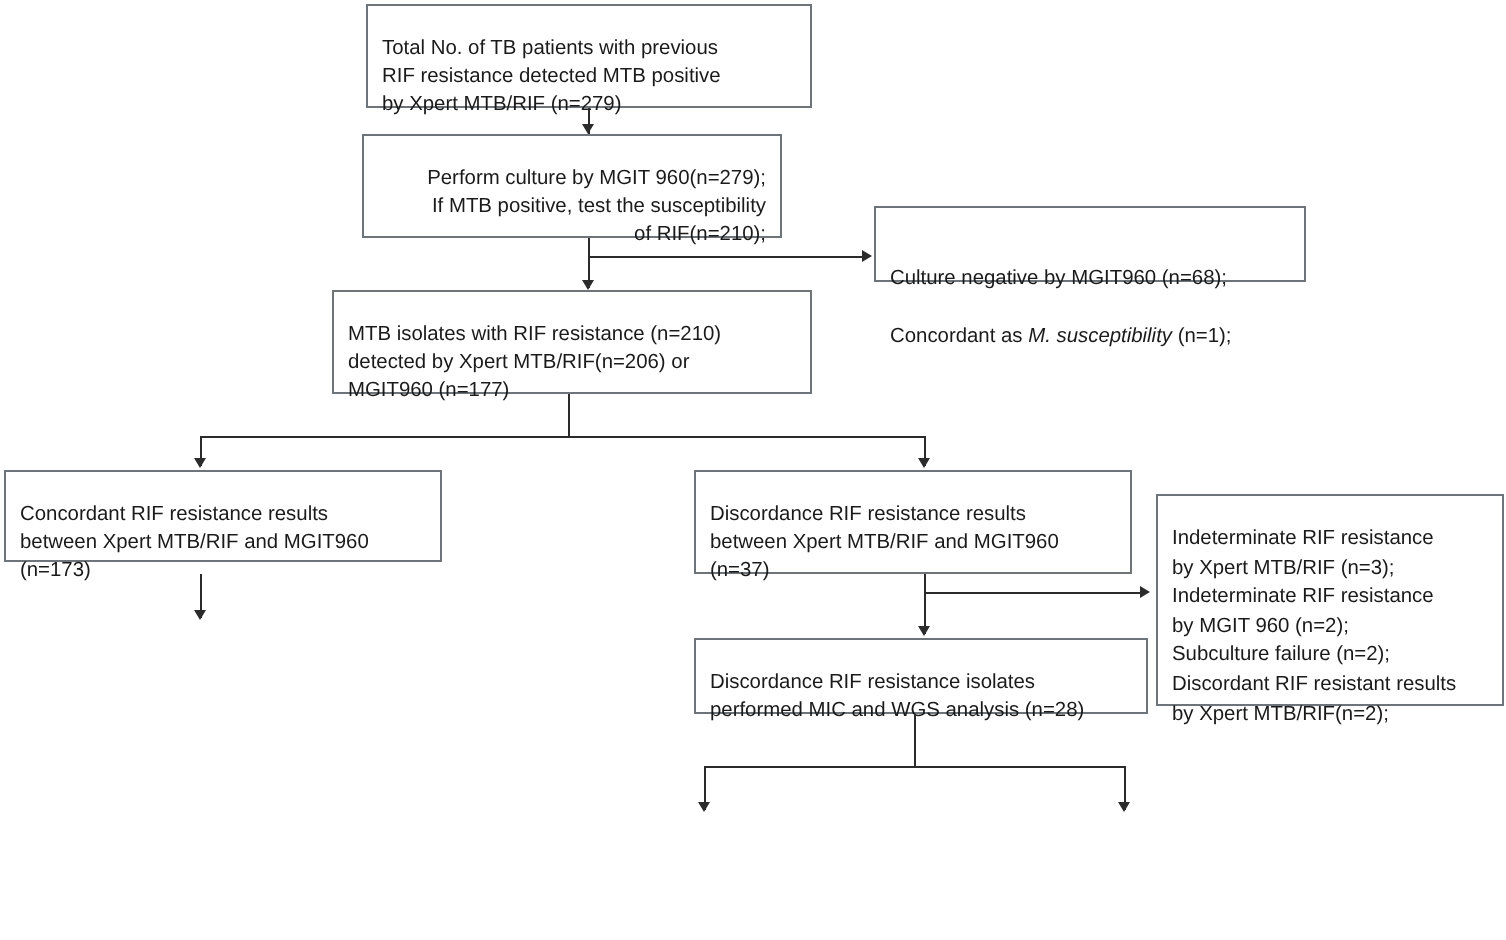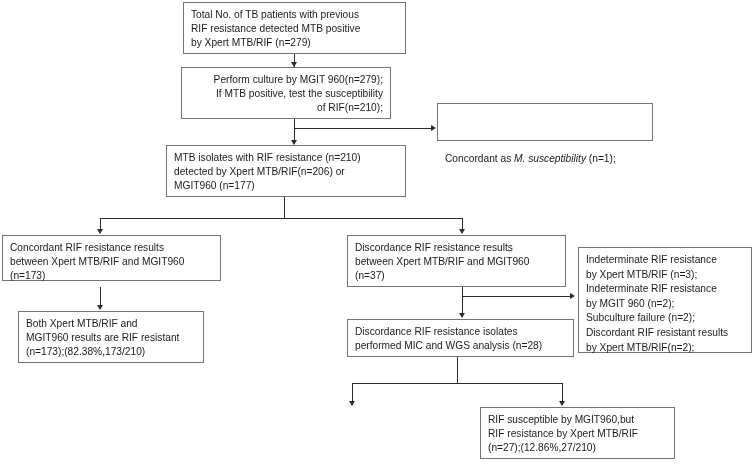--- a/index.html
+++ b/index.html
@@ -16,21 +16,21 @@
     overflow: hidden;
   }
   .node {
     position: absolute;
     box-sizing: border-box;
     border: 1px solid #6f7479;
     background: #ffffff;
     color: #1a1a1a;
     font-size: 10.2px;
     line-height: 14.2px;
-    padding: 5px 7px 4px 7px;
+    padding: 15px 7px 4px 7px;
     white-space: pre-line;
   }
   .node .ital { font-style: italic; }
   .edge {
     position: absolute;
     background: #2b2b2b;
   }
   .edge.h { height: 1px; }
   .edge.v { width: 1px; }
   .arrow-down, .arrow-right {
@@ -64,21 +64,21 @@
 If MTB positive, test the susceptibility
 of RIF(n=210);</div>
 
   <div class="edge v" style="left:294px; top:119px; height:25px;"></div>
   <div class="arrow-down" style="left:290.5px; top:140px;"></div>
 
   <div class="edge h" style="left:294px; top:128px; width:139px;"></div>
   <div class="arrow-right" style="left:431px; top:124.5px;"></div>
 
   <div class="node" style="left:437px; top:103px; width:216px; height:38px;">
-    <br>
+    <span>Culture negative by MGIT960 (n=68);</span><br>
     <span>Concordant as </span><span class="ital">M. susceptibility</span><span> (n=1);</span>
   </div>
 
   <div class="node" style="left:166px; top:145px; width:240px; height:52px;">MTB isolates with RIF resistance (n=210)
 detected by Xpert MTB/RIF(n=206) or
 MGIT960 (n=177)</div>
 
   <div class="edge v" style="left:284px; top:197px; height:22px;"></div>
   <div class="edge h" style="left:100px; top:218px; width:363px;"></div>
   <div class="edge v" style="left:100px; top:218px; height:15px;"></div>
@@ -86,23 +86,20 @@
   <div class="edge v" style="left:462px; top:218px; height:15px;"></div>
   <div class="arrow-down" style="left:458.5px; top:229px;"></div>
 
   <div class="node" style="left:2px; top:235px; width:219px; height:46px;">Concordant RIF resistance results
 between Xpert MTB/RIF and MGIT960
 (n=173)</div>
 
   <div class="edge v" style="left:100px; top:287px; height:22px;"></div>
   <div class="arrow-down" style="left:96.5px; top:305px;"></div>
 
-  <div class="node" style="left:18px; top:311px; width:186px; height:52px;">Both Xpert MTB/RIF and
-MGIT960 results are RIF resistant
-(n=173);(82.38%,173/210)</div>
 
   <div class="node" style="left:347px; top:235px; width:219px; height:52px;">Discordance RIF resistance results
 between Xpert MTB/RIF and MGIT960
 (n=37)</div>
 
   <div class="edge v" style="left:462px; top:287px; height:30px;"></div>
   <div class="arrow-down" style="left:458.5px; top:313px;"></div>
 
   <div class="edge h" style="left:462px; top:296px; width:110px;"></div>
   <div class="arrow-right" style="left:570px; top:292.5px;"></div>
@@ -119,17 +116,14 @@
 performed MIC and WGS analysis (n=28)</div>
 
   <div class="edge v" style="left:457px; top:357px; height:26px;"></div>
   <div class="edge h" style="left:352px; top:383px; width:211px;"></div>
   <div class="edge v" style="left:352px; top:383px; height:22px;"></div>
   <div class="arrow-down" style="left:348.5px; top:401px;"></div>
   <div class="edge v" style="left:562px; top:383px; height:22px;"></div>
   <div class="arrow-down" style="left:558.5px; top:401px;"></div>
 
 
-  <div class="node" style="left:480px; top:407px; width:195px; height:52px;">RIF susceptible by MGIT960,but
-RIF resistance by Xpert MTB/RIF
-(n=27);(12.86%,27/210)</div>
 
 </div>
 
 </body></html>

